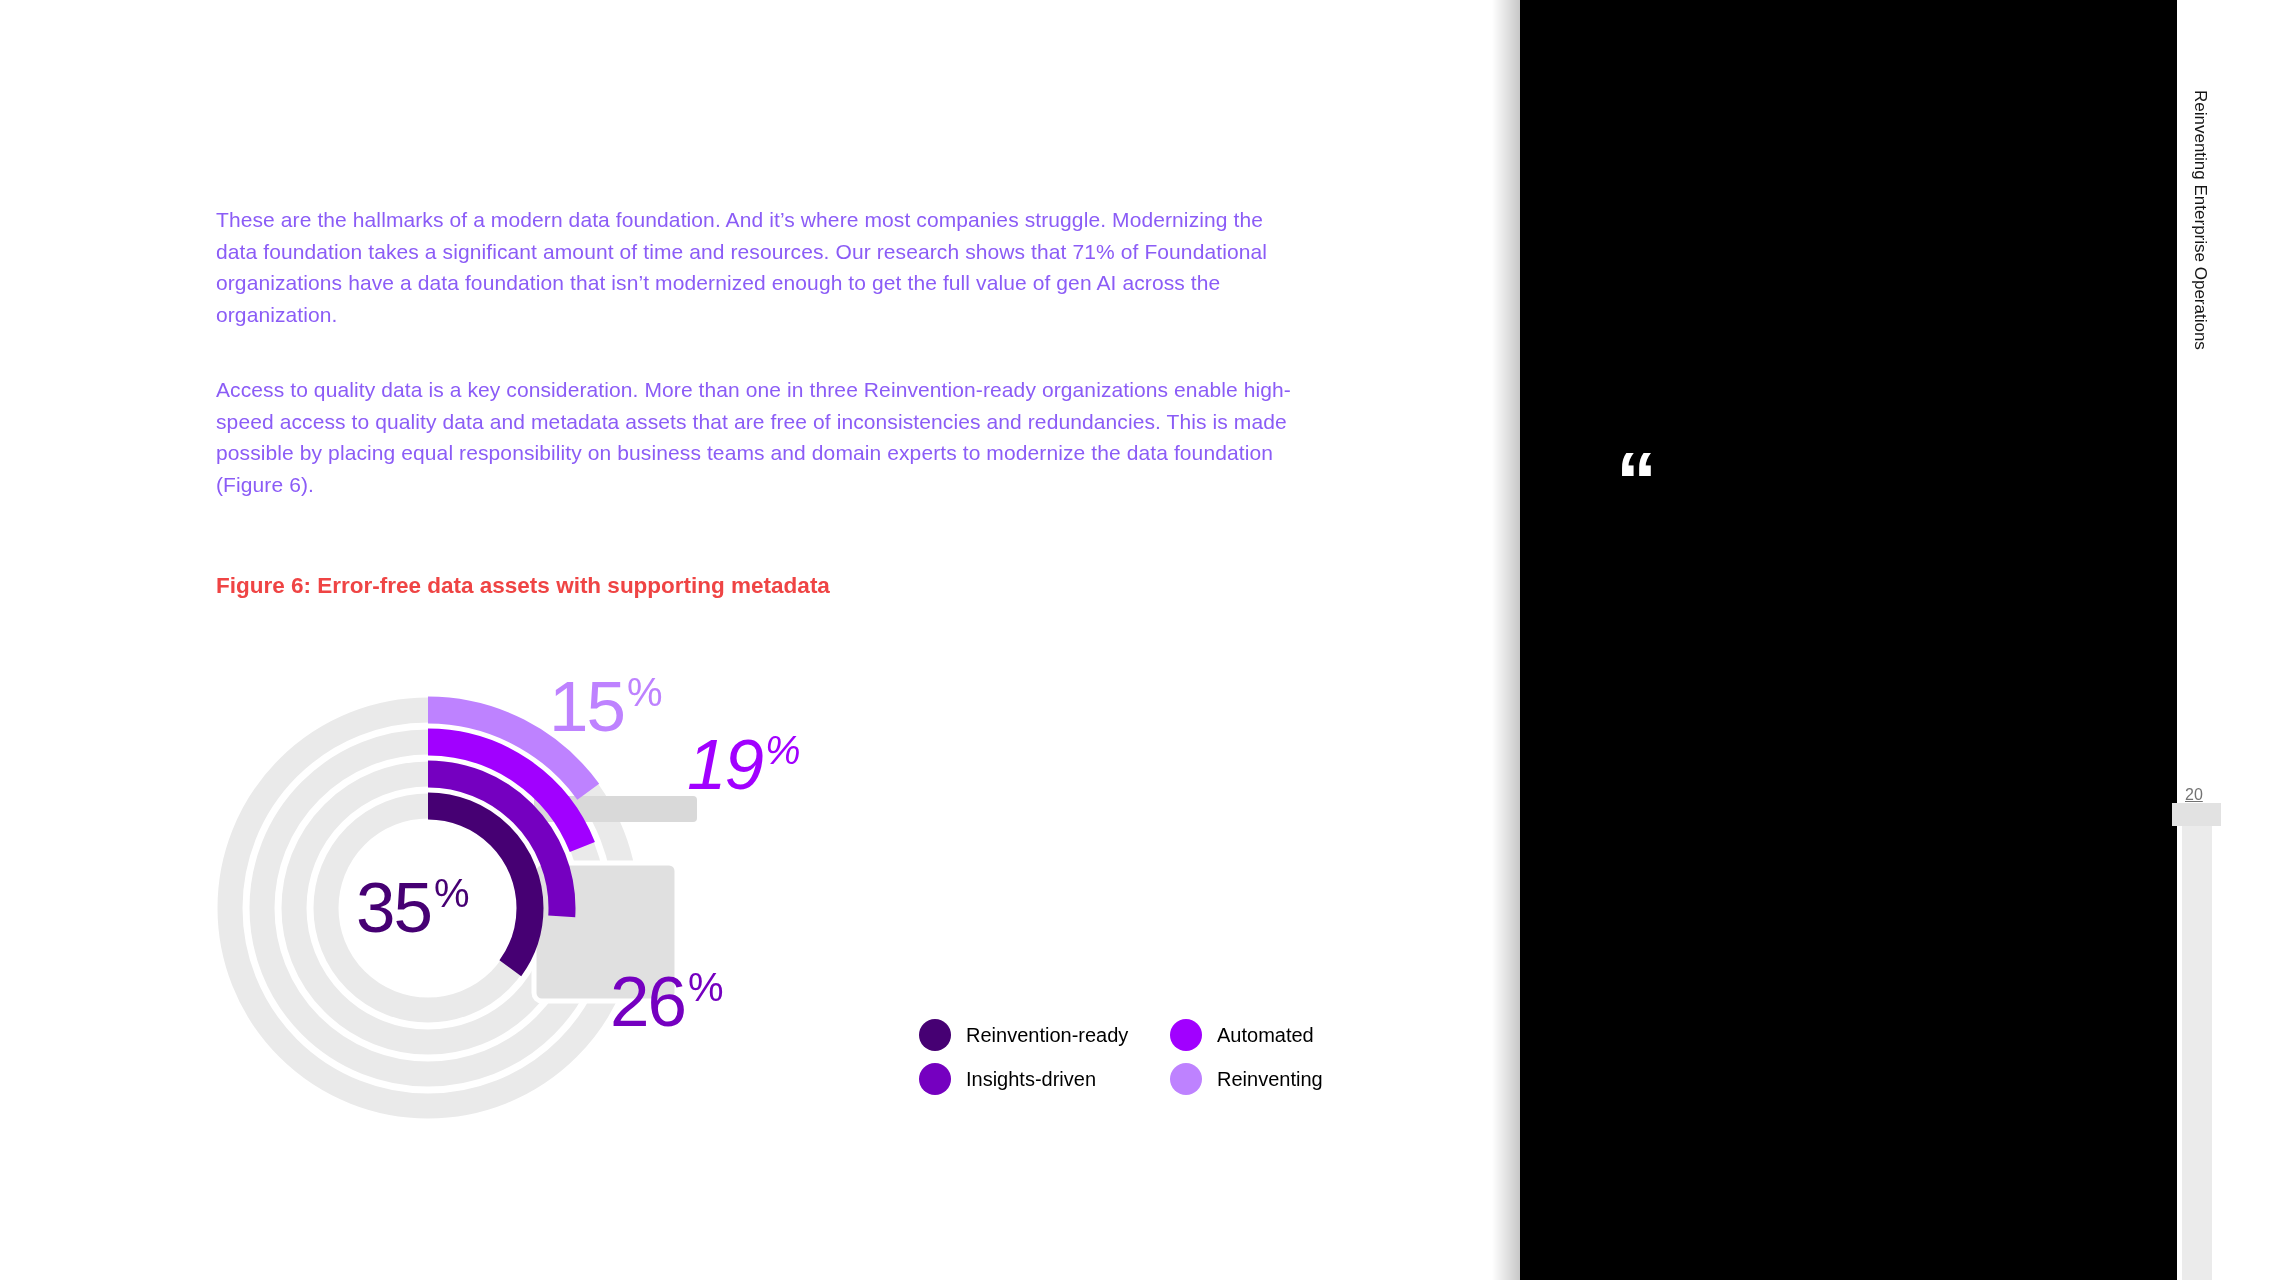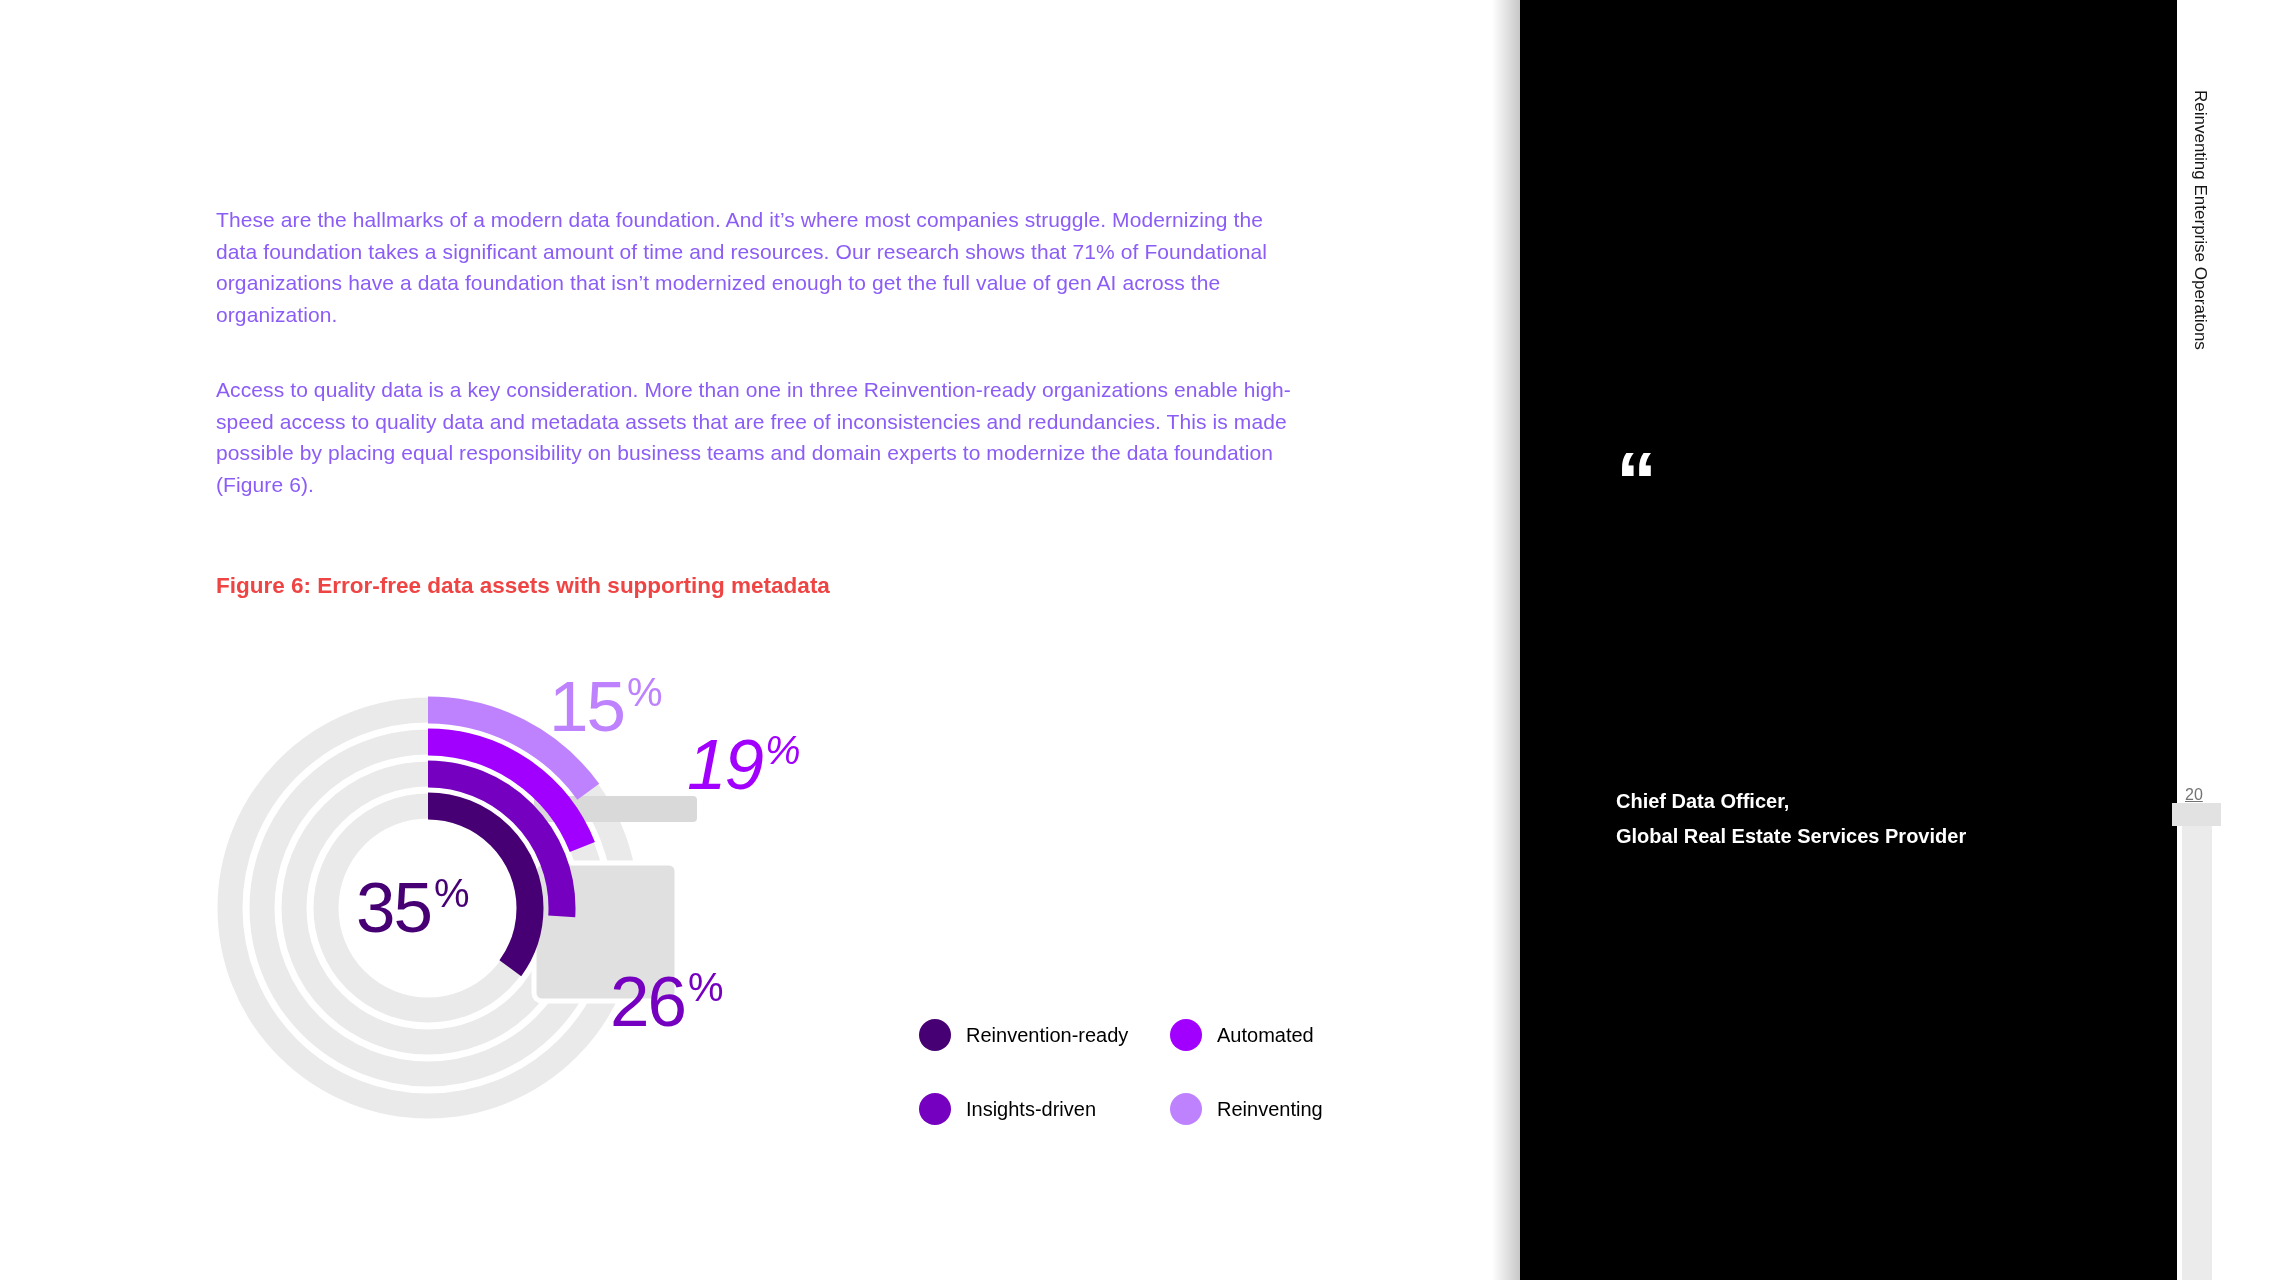--- a/index.html
+++ b/index.html
@@ -13,21 +13,21 @@
   .figure-title{font-size:22.5px;font-weight:700;color:#ef4444;}
 
   
   .chart-svg{position:absolute;left:188px;top:668px;z-index:1;}
   .pct{position:absolute;z-index:3;line-height:1;font-weight:300;letter-spacing:-2px;}
   .pct .num{font-size:71px;}
   .pct .sym{font-size:40px;vertical-align:25px;margin-left:3px;letter-spacing:0;}
 
   
   .legend{position:absolute;left:919px;top:1019px;display:grid;
-    grid-template-columns:251px 251px;row-gap:42px;}
+    grid-template-columns:251px 251px;row-gap:12px;}
   .legend-item{display:flex;align-items:center;gap:15px;height:32px;}
   .dot{width:32px;height:32px;border-radius:50%;flex:0 0 32px;}
   .legend-label{font-size:20px;color:#000;}
 
   
   .spine{position:absolute;left:1492px;top:0;width:28px;height:1280px;
     background:linear-gradient(to right, rgba(255,255,255,0), #c7c7c7);}
   .quote-panel{position:absolute;left:1520px;top:0;width:657px;height:1280px;background:#000;}
   .quote-mark{position:absolute;left:1616px;top:440px;color:#fff;font-size:82px;font-weight:700;
     line-height:1;z-index:4;}
@@ -100,23 +100,19 @@
     <div class="legend-item">
       <span class="dot" style="background: rgb(190, 130, 255);"></span>
       <span class="legend-label">Reinventing</span>
     </div>
   </div>
 
   <div class="spine"></div>
   <div class="quote-panel"></div>
 
   <div class="quote-mark">“</div>
-  <div class="attribution">
-    <div>Chief Data Officer,</div>
-    <div>Global Real Estate Services Provider</div>
-  </div>
 
   <div class="vertical-title">Reinventing Enterprise Operations</div>
   <div class="page-number">20</div>
   <div class="bookmark-cap"></div>
   <div class="bookmark-stem"></div>
 
 </div>
 
 </body></html>

